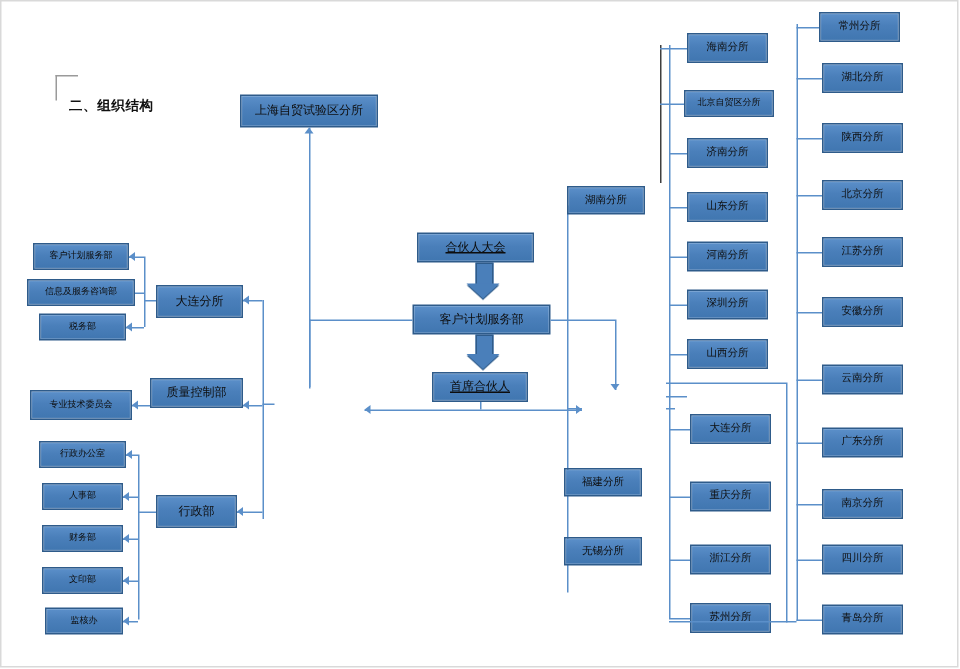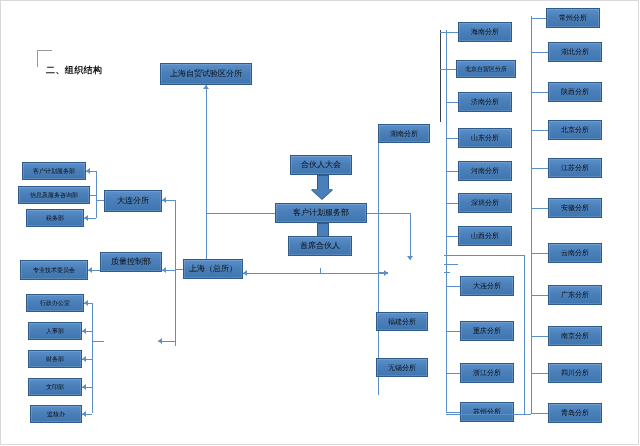--- a/index.html
+++ b/index.html
@@ -59,49 +59,48 @@
 
   <div class="page-frame"></div>
   <div class="corner-mark" style="left:37px;top:50px;width:14px;height:16px;"></div>
 
   <div class="section-title" style="left:46px;top:64px;text-align:right;">二、组织结构</div>
 
   <div class="node lg" style="left:160px;top:63px;width:92px;height:22px;">上海自贸试验区分所</div>
   <div class="conn v" style="left:206px;top:85px;height:173px;"></div>
   <div class="arrow up" style="left:203px;top:85px;"></div>
 
-  <div class="node lg" style="left:290px;top:155px;width:62px;height:20px;">合伙人大会</div>
+  <div class="node lg" style="left:278px;top:155px;width:78px;height:20px;text-decoration:underline;">合伙人大会</div>
 
   <div class="block-arrow" style="left:310px;top:175px;width:24px;height:28px;">
     <div class="stem" style="left:7px;top:0;width:10px;height:15px;"></div>
     <div class="head" style="left:1px;top:14px;"></div>
   </div>
 
   <div class="node lg" style="left:275px;top:203px;width:92px;height:20px;">客户计划服务部</div>
 
   <div class="block-arrow" style="left:310px;top:223px;width:24px;height:28px;">
     <div class="stem" style="left:7px;top:0;width:10px;height:14px;"></div>
     <div class="head" style="left:1px;top:13px;"></div>
   </div>
 
-  <div class="node lg" style="left:288px;top:236px;width:64px;height:20px;">首席合伙人</div>
+  <div class="node lg" style="left:288px;top:248px;width:64px;height:20px;text-decoration:underline;">首席合伙人</div>
 
   <div class="conn h" style="left:367px;top:213px;width:43px;"></div>
   <div class="conn v" style="left:410px;top:213px;height:47px;"></div>
   <div class="arrow down" style="left:407px;top:256px;"></div>
 
   <div class="conn h" style="left:206px;top:213px;width:69px;"></div>
   <div class="conn v" style="left:206px;top:213px;height:46px;"></div>
 
   <div class="conn v" style="left:320px;top:268px;height:5px;"></div>
   <div class="conn h" style="left:243px;top:273px;width:145px;"></div>
   <div class="arrow left" style="left:243px;top:270px;"></div>
   <div class="arrow right" style="left:384px;top:270px;"></div>
 
-  <div class="node lg" style="left:183px;top:259px;width:60px;height:20px;">上海（总所）</div>
 
   <div class="conn h" style="left:175px;top:269px;width:8px;"></div>
   <div class="conn v" style="left:175px;top:200px;height:146px;"></div>
 
   <div class="node lg" style="left:104px;top:190px;width:58px;height:22px;">大连分所</div>
   <div class="conn h" style="left:162px;top:200px;width:13px;"></div>
   <div class="arrow left" style="left:162px;top:197px;"></div>
 
   <div class="conn v" style="left:96px;top:171px;height:47px;"></div>
   <div class="conn h" style="left:96px;top:200px;width:8px;"></div>
@@ -118,20 +117,21 @@
   <div class="arrow left" style="left:84px;top:215px;"></div>
 
   <div class="node lg" style="left:100px;top:252px;width:62px;height:20px;">质量控制部</div>
   <div class="conn h" style="left:162px;top:270px;width:13px;"></div>
   <div class="arrow left" style="left:162px;top:267px;"></div>
 
   <div class="node sm" style="left:20px;top:260px;width:68px;height:20px;">专业技术委员会</div>
   <div class="conn h" style="left:88px;top:270px;width:12px;"></div>
   <div class="arrow left" style="left:88px;top:267px;"></div>
 
+  <div class="node lg" style="left:104px;top:330px;width:54px;height:22px;">行政部</div>
   <div class="conn h" style="left:158px;top:341px;width:17px;"></div>
   <div class="arrow left" style="left:158px;top:338px;"></div>
 
   <div class="conn v" style="left:92px;top:303px;height:110px;"></div>
   <div class="conn h" style="left:92px;top:341px;width:12px;"></div>
 
   <div class="node sm" style="left:26px;top:294px;width:58px;height:18px;">行政办公室</div>
   <div class="conn h" style="left:84px;top:303px;width:8px;"></div>
   <div class="arrow left" style="left:84px;top:300px;"></div>
 

